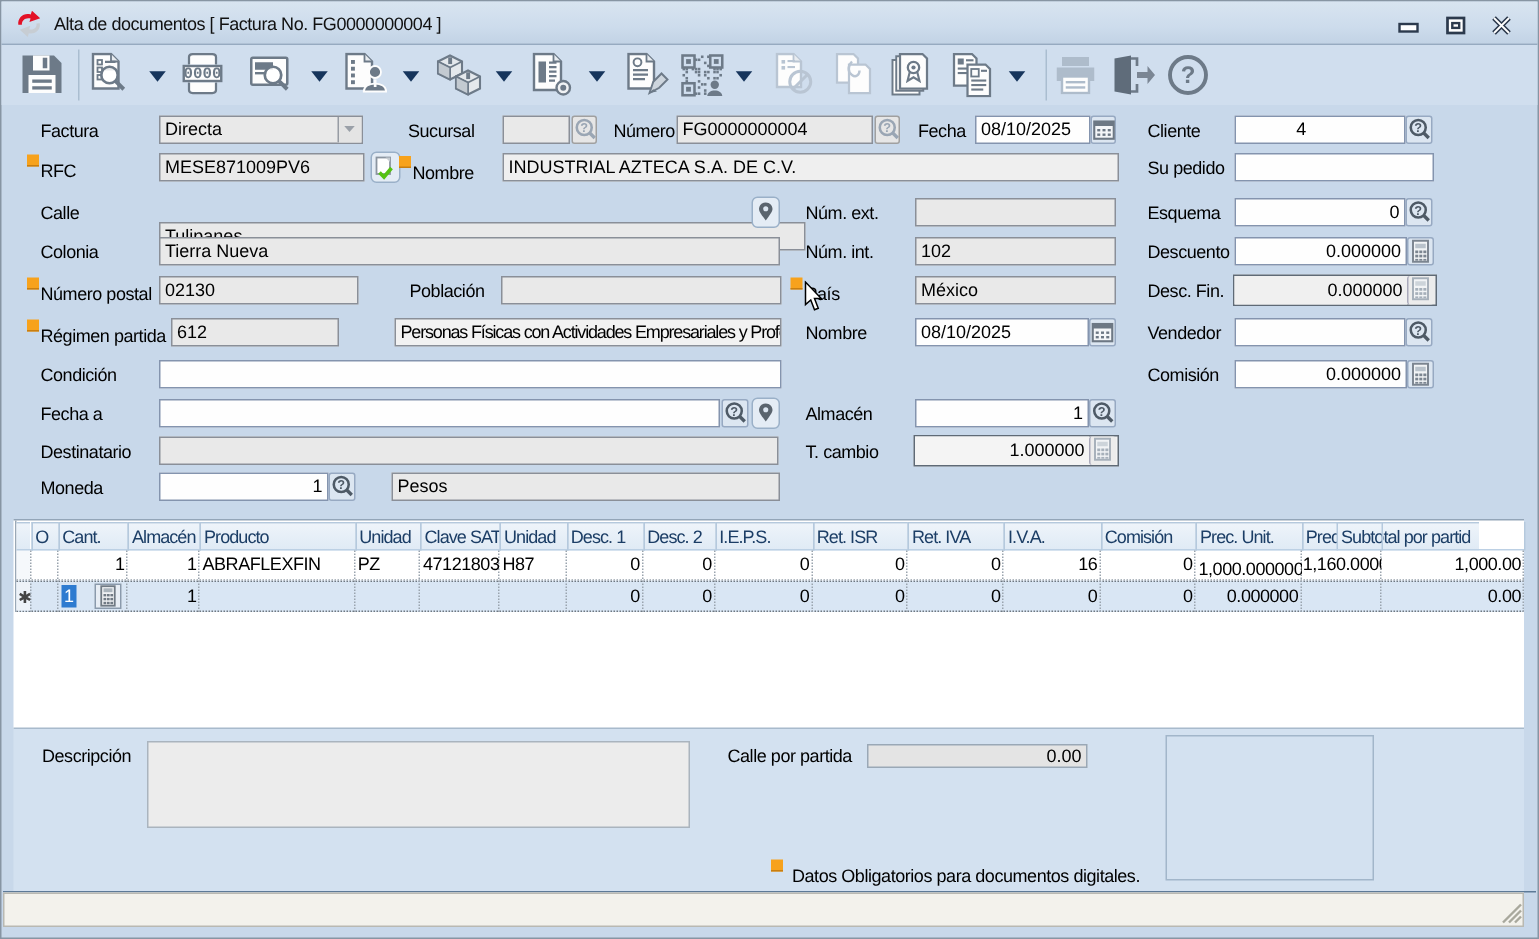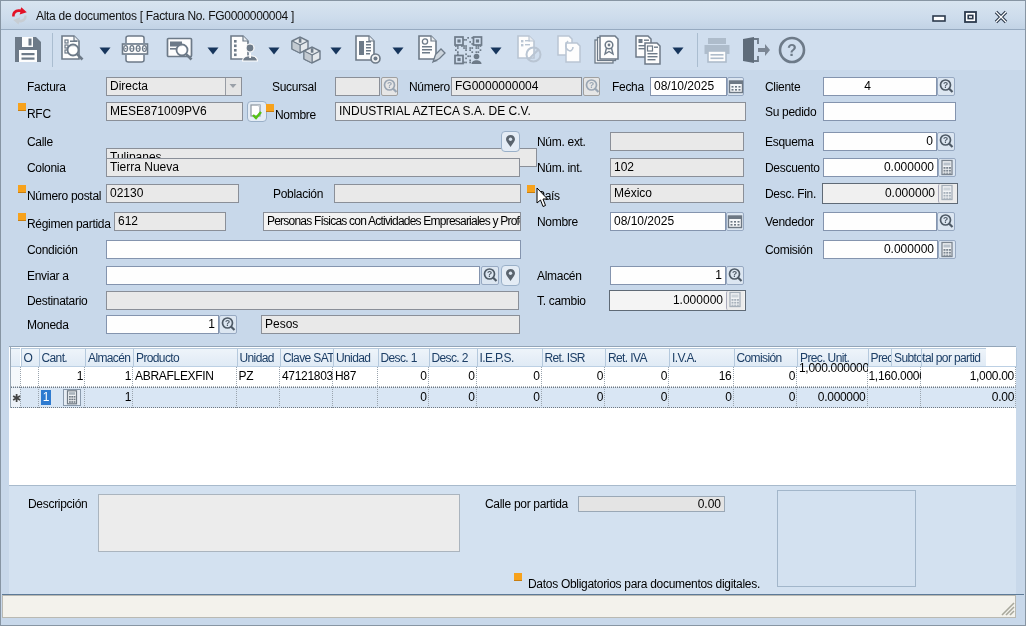--- a/index.html
+++ b/index.html
@@ -427,21 +427,21 @@
           <rect x="9.9" y="8" width="2" height="1.8"></rect>
           <rect x="4.5" y="10.8" width="2" height="1.8"></rect>
           <rect x="7.2" y="10.8" width="2" height="1.8"></rect>
           <rect x="9.9" y="10.8" width="2" height="1.8"></rect>
           <rect x="4.5" y="13.6" width="2" height="1.2"></rect>
           <rect x="7.2" y="13.6" width="2" height="1.2"></rect>
           <rect x="9.9" y="13.6" width="2" height="1.2"></rect>
         </g>
       </svg>
     </div>
-<div class="lbl" style="left:27px;top:269px">Enviar a</div>
+<div class="lbl" style="left:27px;top:269px">Fecha a</div>
 <div class="fld wh" style="left:106px;top:266px;width:374px;"></div>
 <div class="btn" style="left:481px;top:266px;width:18px;height:19px;">
       <svg width="16" height="17" viewBox="0 0 16 17">
         <circle cx="7.5" cy="7" r="5" fill="none" stroke="#4e5a66" stroke-width="1.7"></circle>
         <path d="M11 10.5 L14.5 14" stroke="#4e5a66" stroke-width="2.2"></path>
         <text x="7.5" y="10" font-size="8.5" font-weight="bold" text-anchor="middle" fill="#4e5a66" font-family="Liberation Sans">?</text>
       </svg>
     </div>
 <div class="btn" style="left:501px;top:265px;width:19px;height:21px;border-radius:4px;border-color:#9ab0c8;background:#e4ecf5;">
       <svg width="17" height="18" viewBox="0 0 17 18">
@@ -567,21 +567,21 @@
 <div class="gc" style="left:476.5px;top:367px;width:65.0px;text-align:right;">0</div>
 <div class="gc" style="left:476.5px;top:388px;width:65.0px;text-align:right;">0</div>
 <div class="gc" style="left:541.5px;top:367px;width:63.5px;text-align:right;">0</div>
 <div class="gc" style="left:541.5px;top:388px;width:63.5px;text-align:right;">0</div>
 <div class="gc" style="left:605px;top:367px;width:64px;text-align:right;">0</div>
 <div class="gc" style="left:605px;top:388px;width:64px;text-align:right;">0</div>
 <div class="gc" style="left:669px;top:367px;width:64.5px;text-align:right;">16</div>
 <div class="gc" style="left:669px;top:388px;width:64.5px;text-align:right;">0</div>
 <div class="gc" style="left:733.5px;top:367px;width:63.5px;text-align:right;">0</div>
 <div class="gc" style="left:733.5px;top:388px;width:63.5px;text-align:right;">0</div>
-<div class="gc" style="left:797px;top:359px;width:70.5px;text-align:left;padding:0 0 0 2px;">1,000.000000</div>
+<div class="gc" style="left:797px;top:370px;width:70.5px;text-align:left;padding:0 0 0 2px;">1,000.000000</div>
 <div class="gc" style="left:797px;top:388px;width:70.5px;text-align:right;">0.000000</div>
 <div class="gc" style="left:867.5px;top:367px;width:53.5px;text-align:left;padding:0 0 0 1px;">1,160.000000</div>
 <div class="gc" style="left:921px;top:367px;width:95px;text-align:right;">1,000.00</div>
 <div class="gc" style="left:921px;top:388px;width:95px;text-align:right;">0.00</div>
 <div class="abs" style="left:12px;top:392px;font-size:11px;color:#444;">✱</div>
 <div class="abs" style="left:41px;top:390px;width:10px;height:15px;background:#2e7bd0;color:#fff;font-size:12px;line-height:15px;text-align:center;">1</div>
 <div class="abs" style="left:63px;top:389px;width:18px;height:17px;border:1px solid #8a9aac;background:#e7edf4;">
       <svg width="16" height="15" viewBox="0 0 16 15">
         <rect x="3.5" y="0.8" width="9" height="13" fill="#f0f2f4" stroke="#707a84" stroke-width="1.2"></rect>
         <rect x="5" y="2.2" width="6" height="2.6" fill="#aab4bc"></rect>

